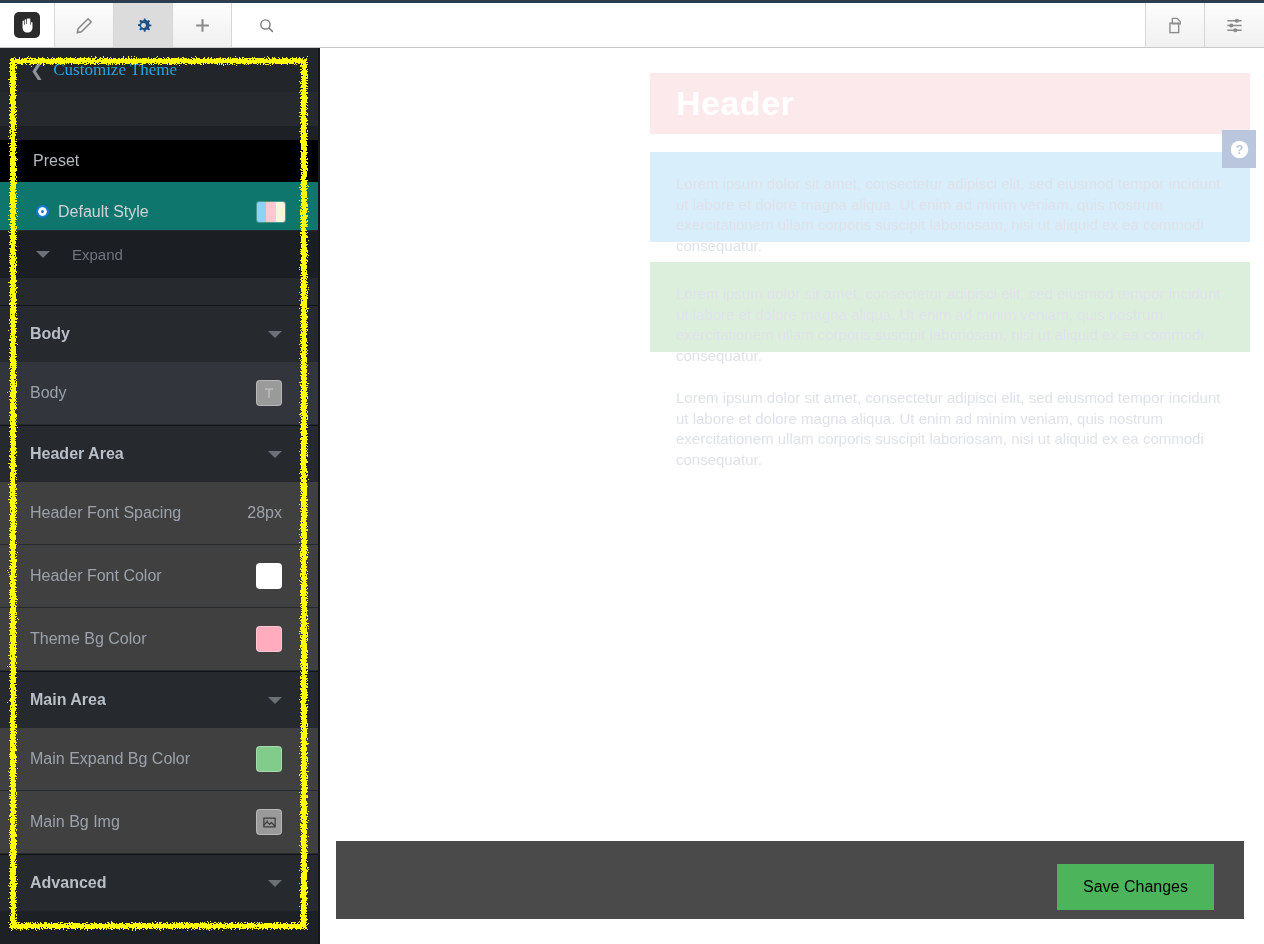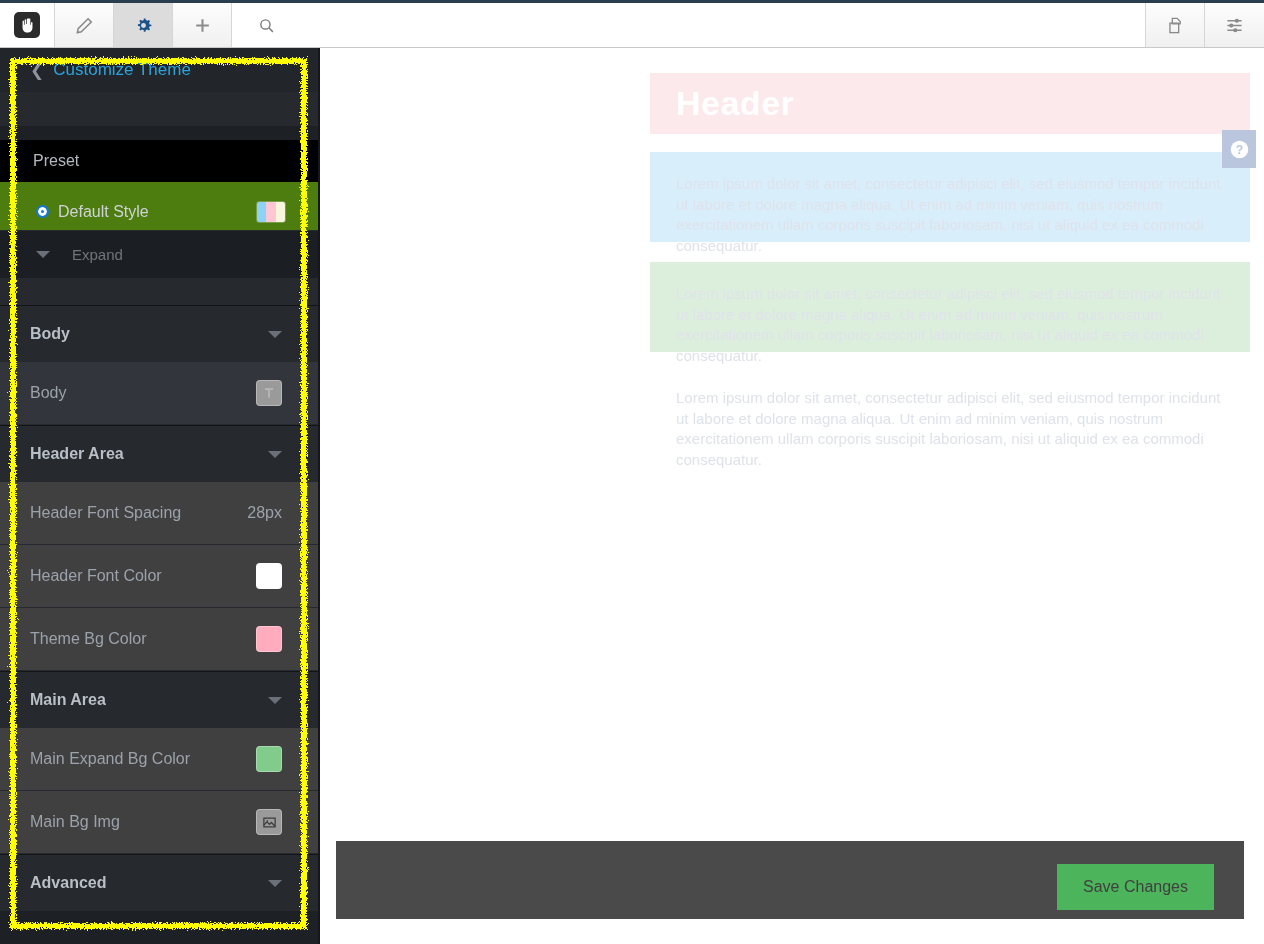--- a/index.html
+++ b/index.html
@@ -61,21 +61,21 @@
   .sb-gap2 { height: 26px; background: #26292e; }
 
   .sb-black {
     height: 42px; background: #000000;
     display:flex; align-items:center; padding-left: 33px; margin-top: 14px;
   }
   .sb-black span { color:#b4b9c0; font-size: 16px; }
 
   .sb-row {
     position: relative;
-    height: 49px; background: #4d7c0f;
+    height: 49px; background: #0f766e;
     display: flex; align-items: center; padding: 11px 34px 0 36px;
     border-bottom: 1px solid #26292e;
   }
   .sb-row .lbl { color:#cfd3d8; font-size: 16px; }
 
   .sb-radio {
     width: 13px; height: 13px; border-radius: 50%;
     background: #1578d4; border: 2px solid #1578d4;
     box-shadow: inset 0 0 0 3px #ffffff;
     margin-right: 9px; flex: 0 0 auto;
@@ -171,21 +171,21 @@
     color:#dfe2ea; font-size:15px; line-height:1.38;
   }
   .prev-plain { position:absolute; left:330px; top:340px; width:600px; padding:0 26px; }
 
   .save-bar {
     position:absolute; left:16px; top:793px; width:908px; height:78px;
     background:#4a4a4a;
     display:flex; align-items:center; justify-content:flex-end; padding-right:30px;
   }
   .save-btn {
-    background:#4cb45a; color:#404040; border:0;
+    background:#4cb45a; color:#000000; border:0;
     font-family:"Liberation Sans", sans-serif; font-size:16px;
     padding: 14px 26px; cursor:pointer;margin-top:14px;
   }
 </style>
 </head>
 <body>
 
 <svg width="0" height="0" style="position:absolute">
   <filter id="rough">
     <feTurbulence type="fractalNoise" baseFrequency="0.75" numOctaves="4" result="n"></feTurbulence>
@@ -248,21 +248,21 @@
         <circle cx="13" cy="18" r="1.8" fill="#8b8b8b"></circle>
       </svg>
     </div>
   </div>
 
   <div class="sidebar">
     <div class="sb-scroll">
 
       <div class="sb-titlebar">
         <span class="sb-back">❮</span>
-        <span class="sb-title" style="color: rgb(42, 163, 221);">Customize Theme</span>
+        <span class="sb-title" style="color: rgb(42, 163, 221); font-family: Liberation Serif, serif;">Customize Theme</span>
       </div>
 
       <div class="sb-gap"></div>
 
       <div class="sb-black">
         <span>Preset</span>
       </div>
 
       <div class="sb-row">
         <span class="sb-radio"></span>

